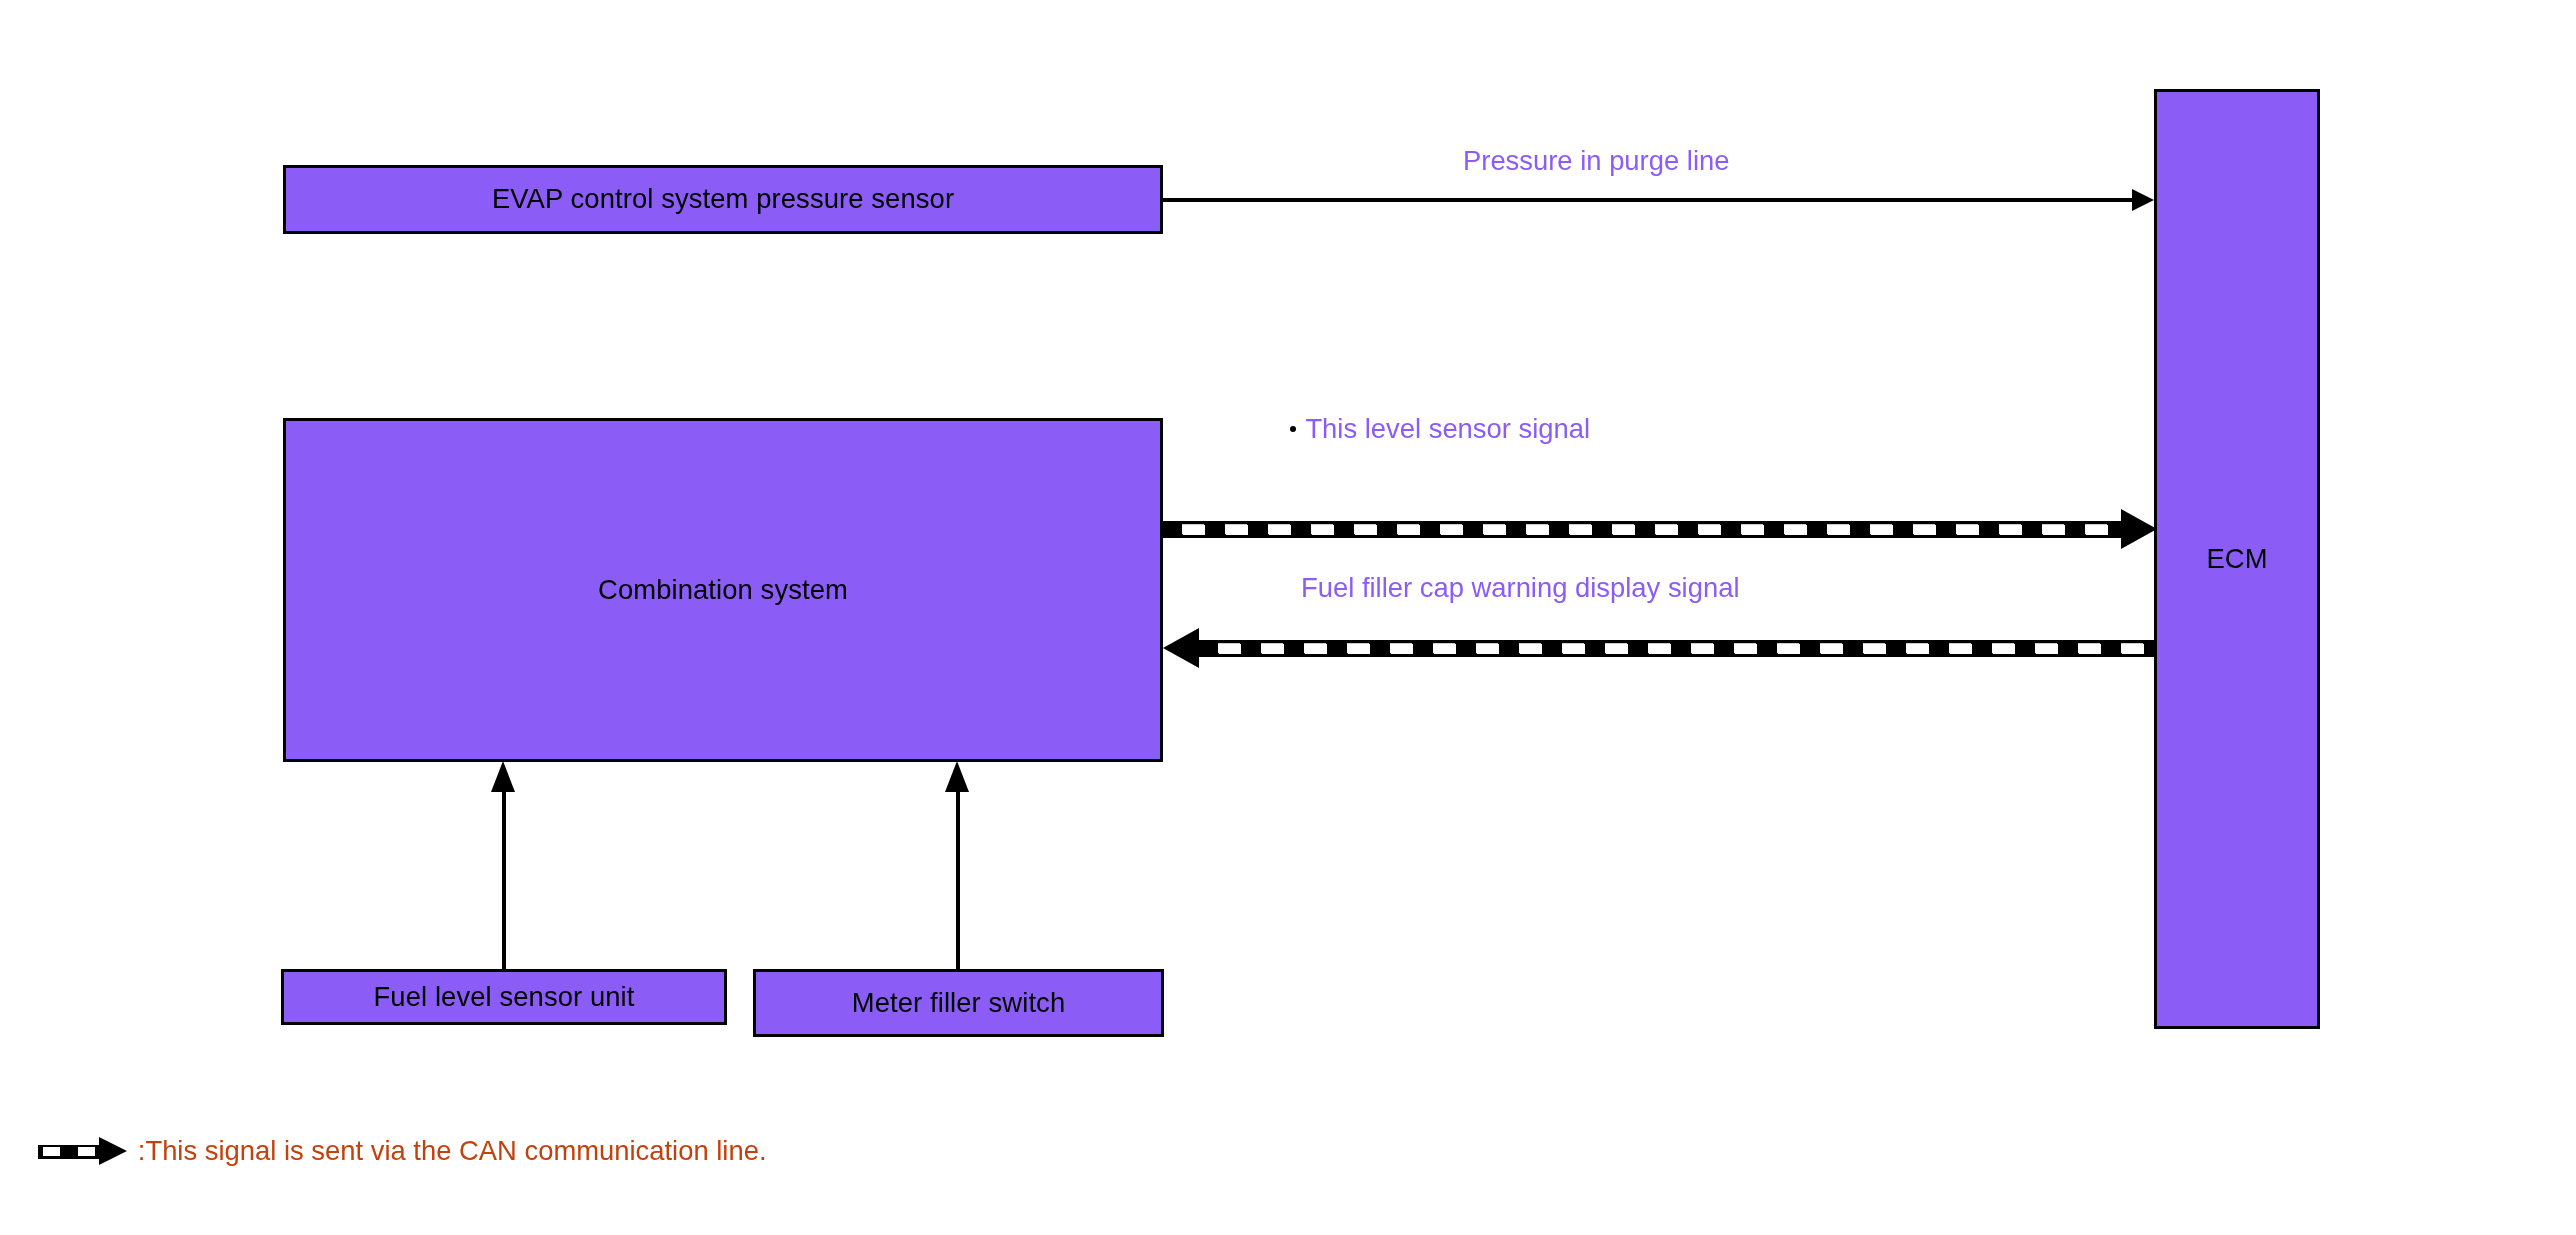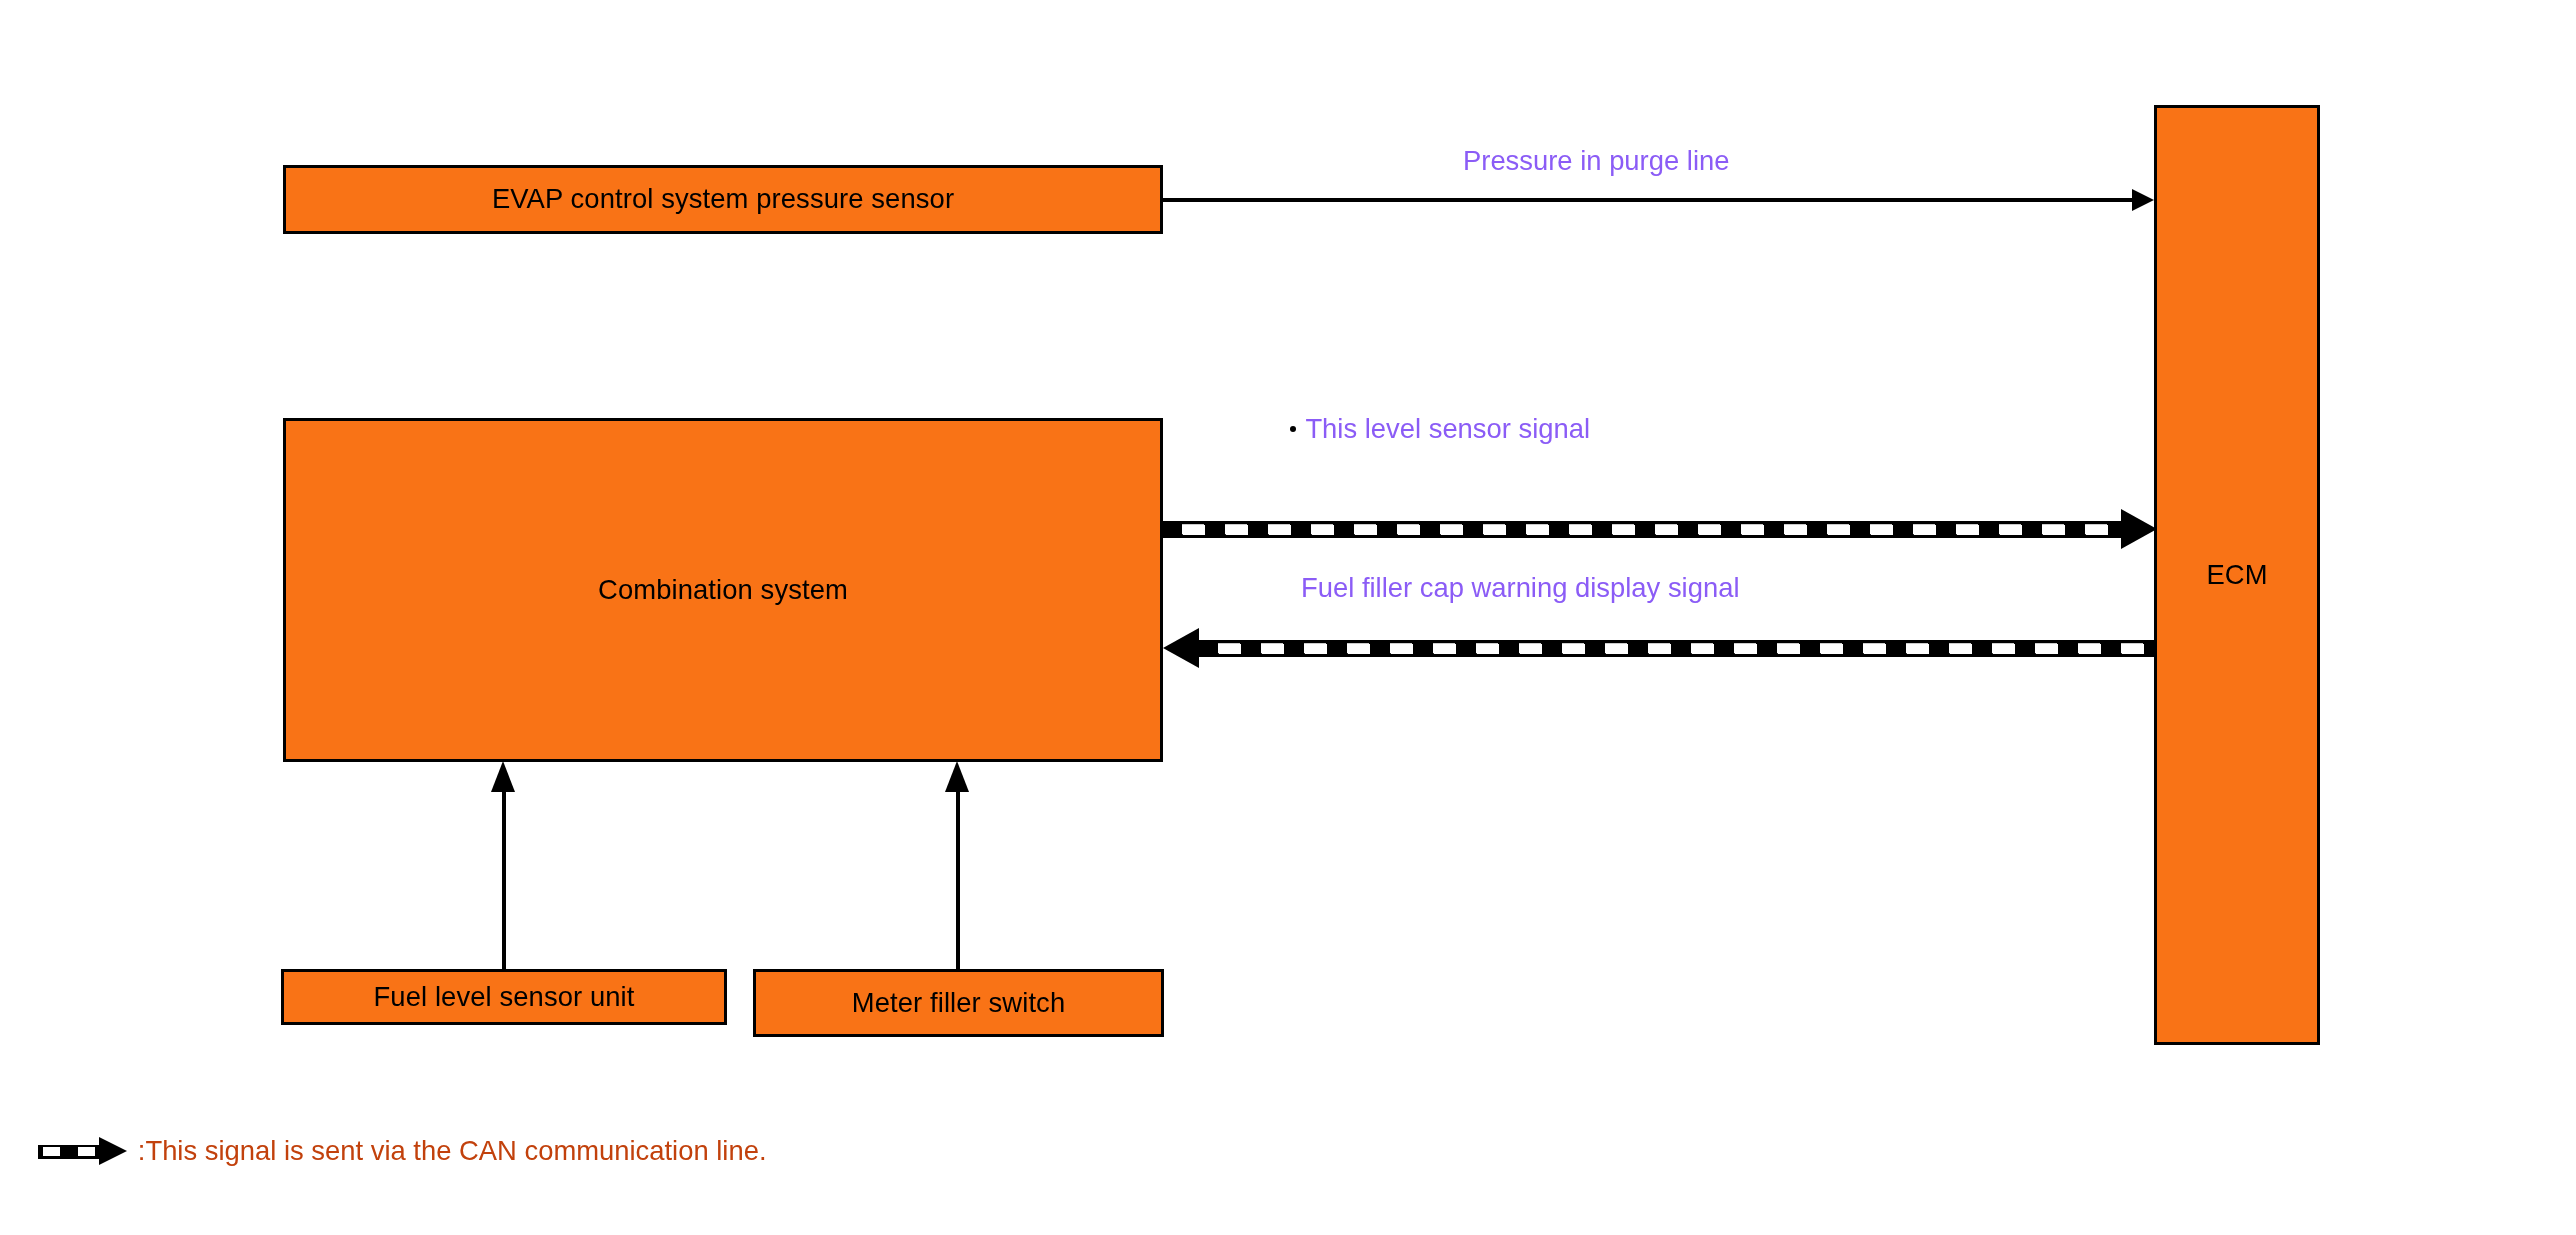--- a/index.html
+++ b/index.html
@@ -18,39 +18,39 @@
     height: 1235px;
     background: #ffffff;
     overflow: hidden;
   }
 
   
   .node-box {
     position: absolute;
     box-sizing: border-box;
     border: 3.2px solid #000000;
-    background: #f97316;
+    background: #8b5cf6;
     display: flex;
     align-items: center;
     justify-content: center;
   }
   .node-label {
     font-size: 27.4px;
     line-height: 1.1;
     color: #000000;
     letter-spacing: 0.1px;
     white-space: nowrap;
   }
 
   
   #box-evap       { left: 283px;  top: 165px;  width: 880px; height: 69px; }
   #box-meter      { left: 283px;  top: 418px;  width: 880px; height: 344px; }
   #box-fuel-level { left: 281px;  top: 969px; width: 446px;  height: 56px; }
   #box-meter-sw   { left: 753px; top: 969px; width: 411px;  height: 68px; }
-  #box-ecm        { left: 2154px; top: 89px;  width: 166px;  height: 940px; margin-top: 16px; }
+  #box-ecm        { left: 2154px; top: 89px;  width: 166px;  height: 940px; }
 
   
   .thin-line {
     position: absolute;
     background: #000000;
   }
   #line-pressure {
     left: 1163px;
     top: 198px;
     width: 978px;

